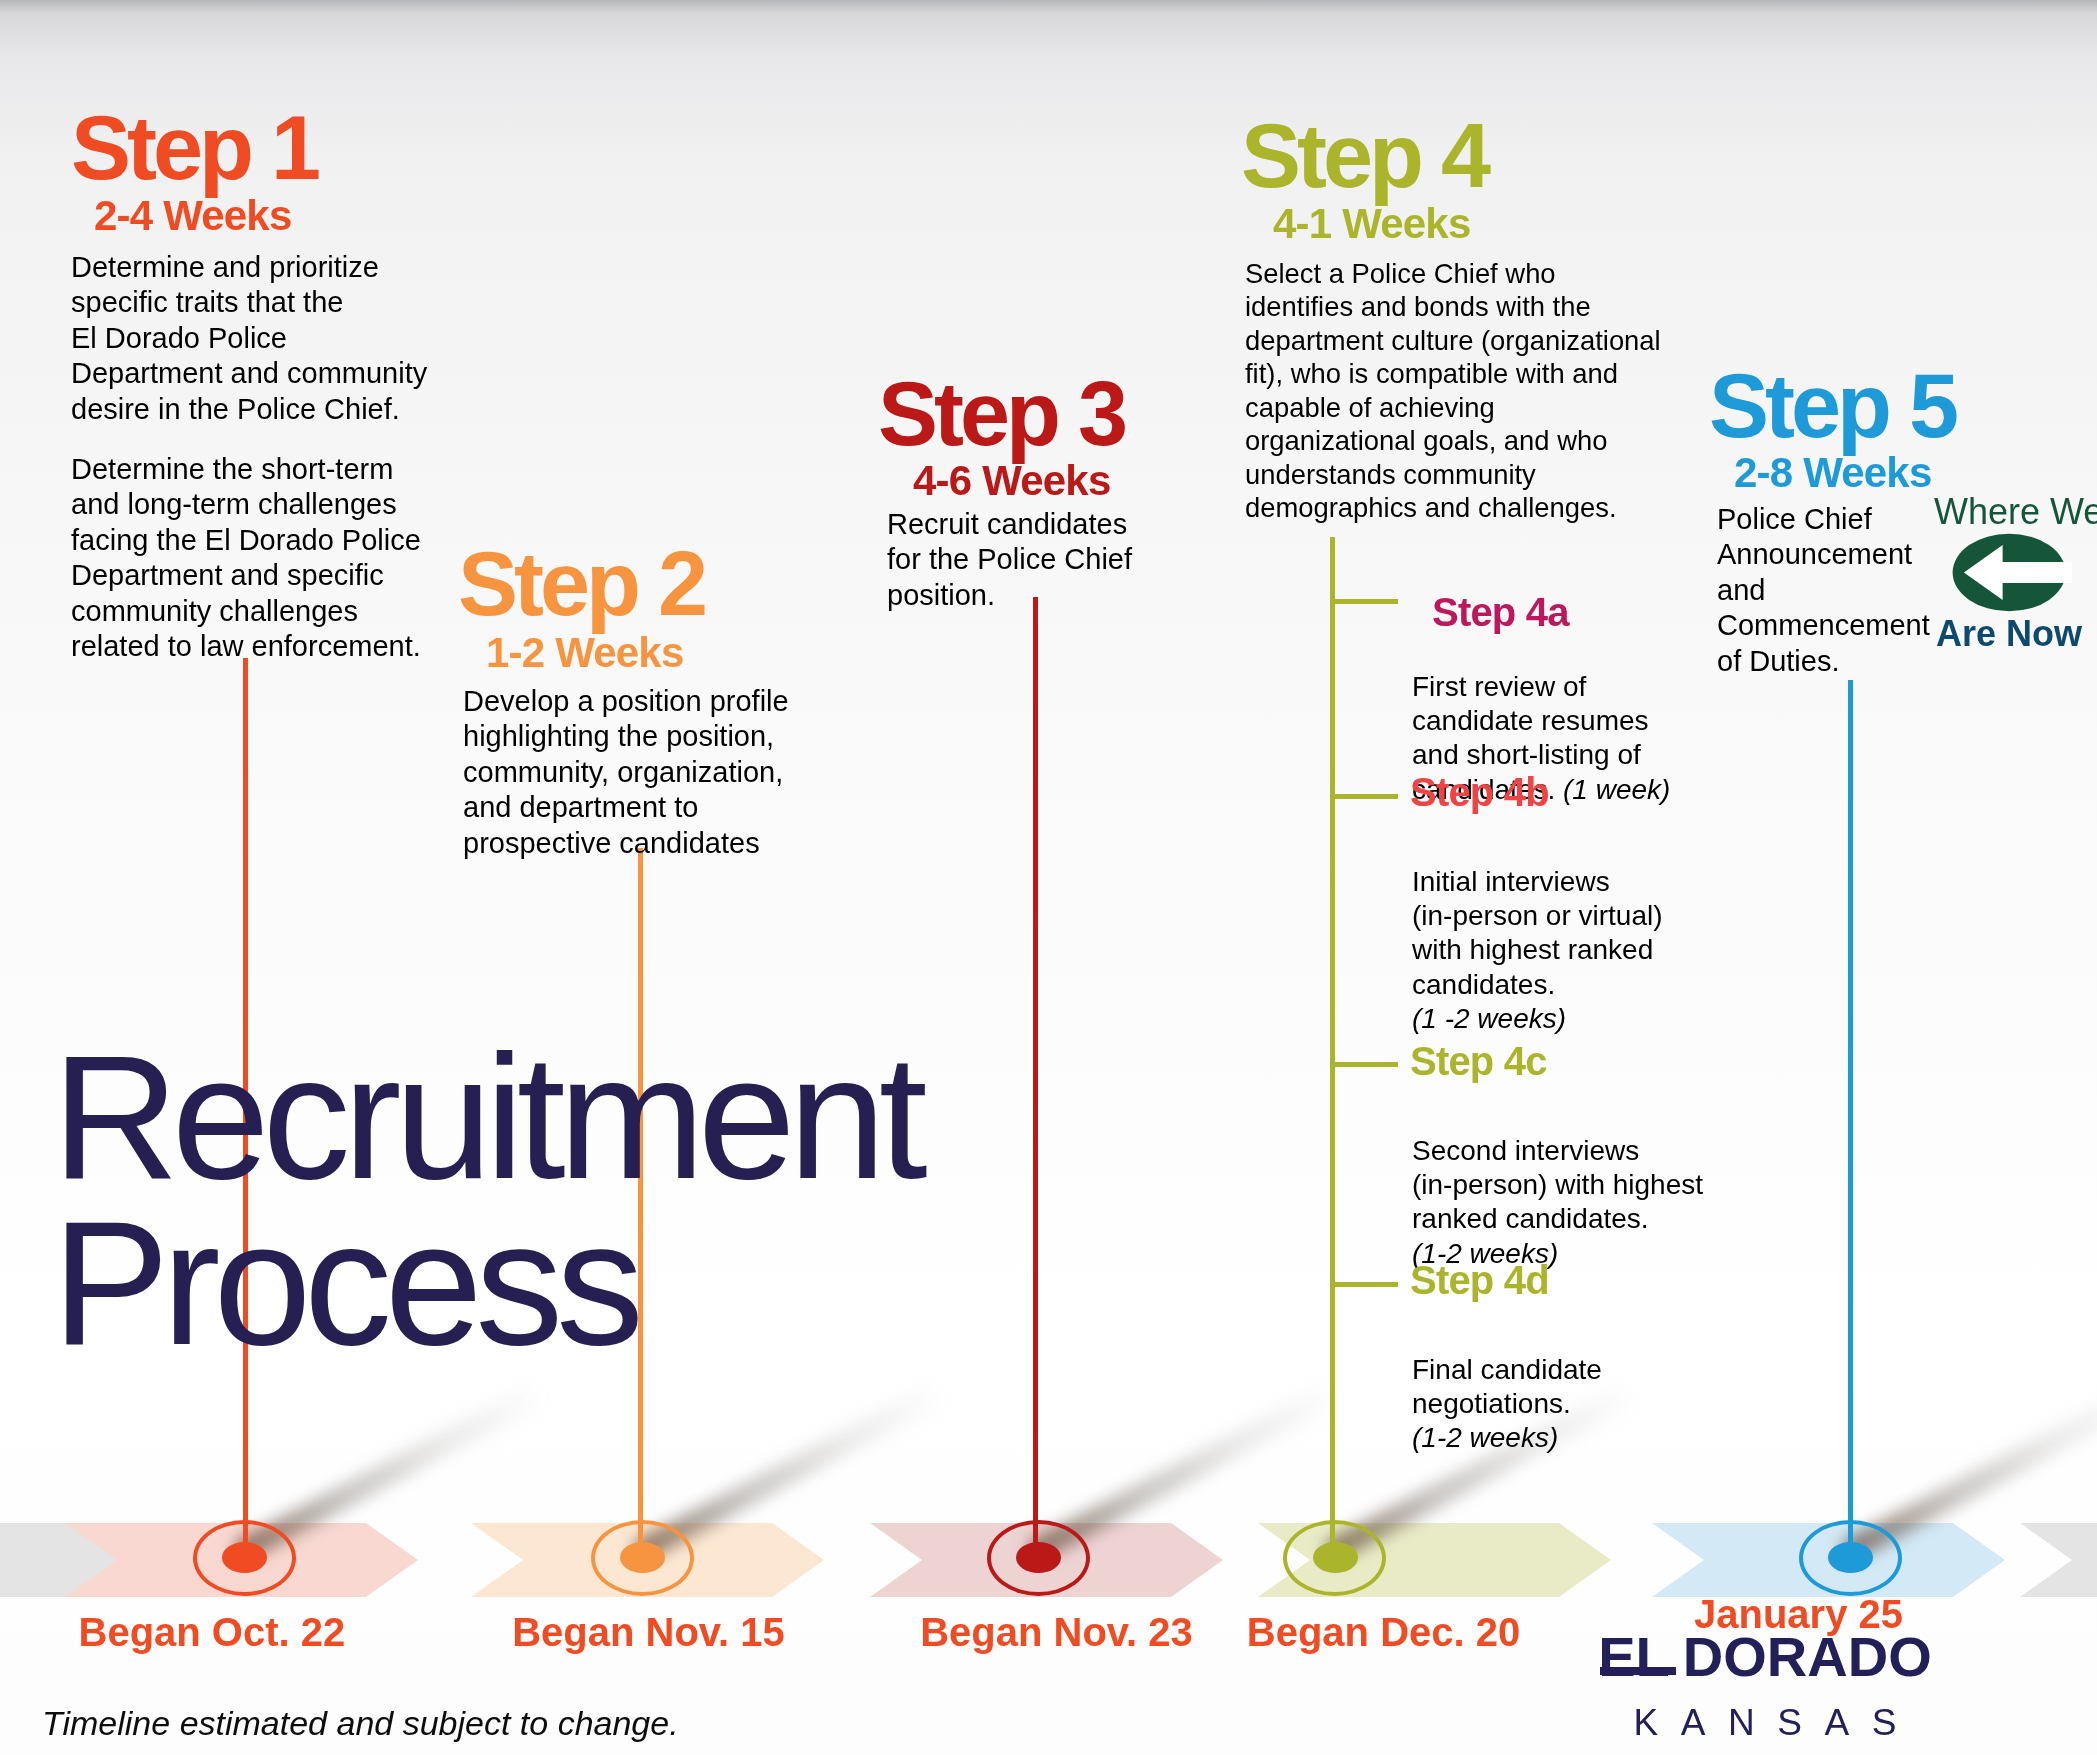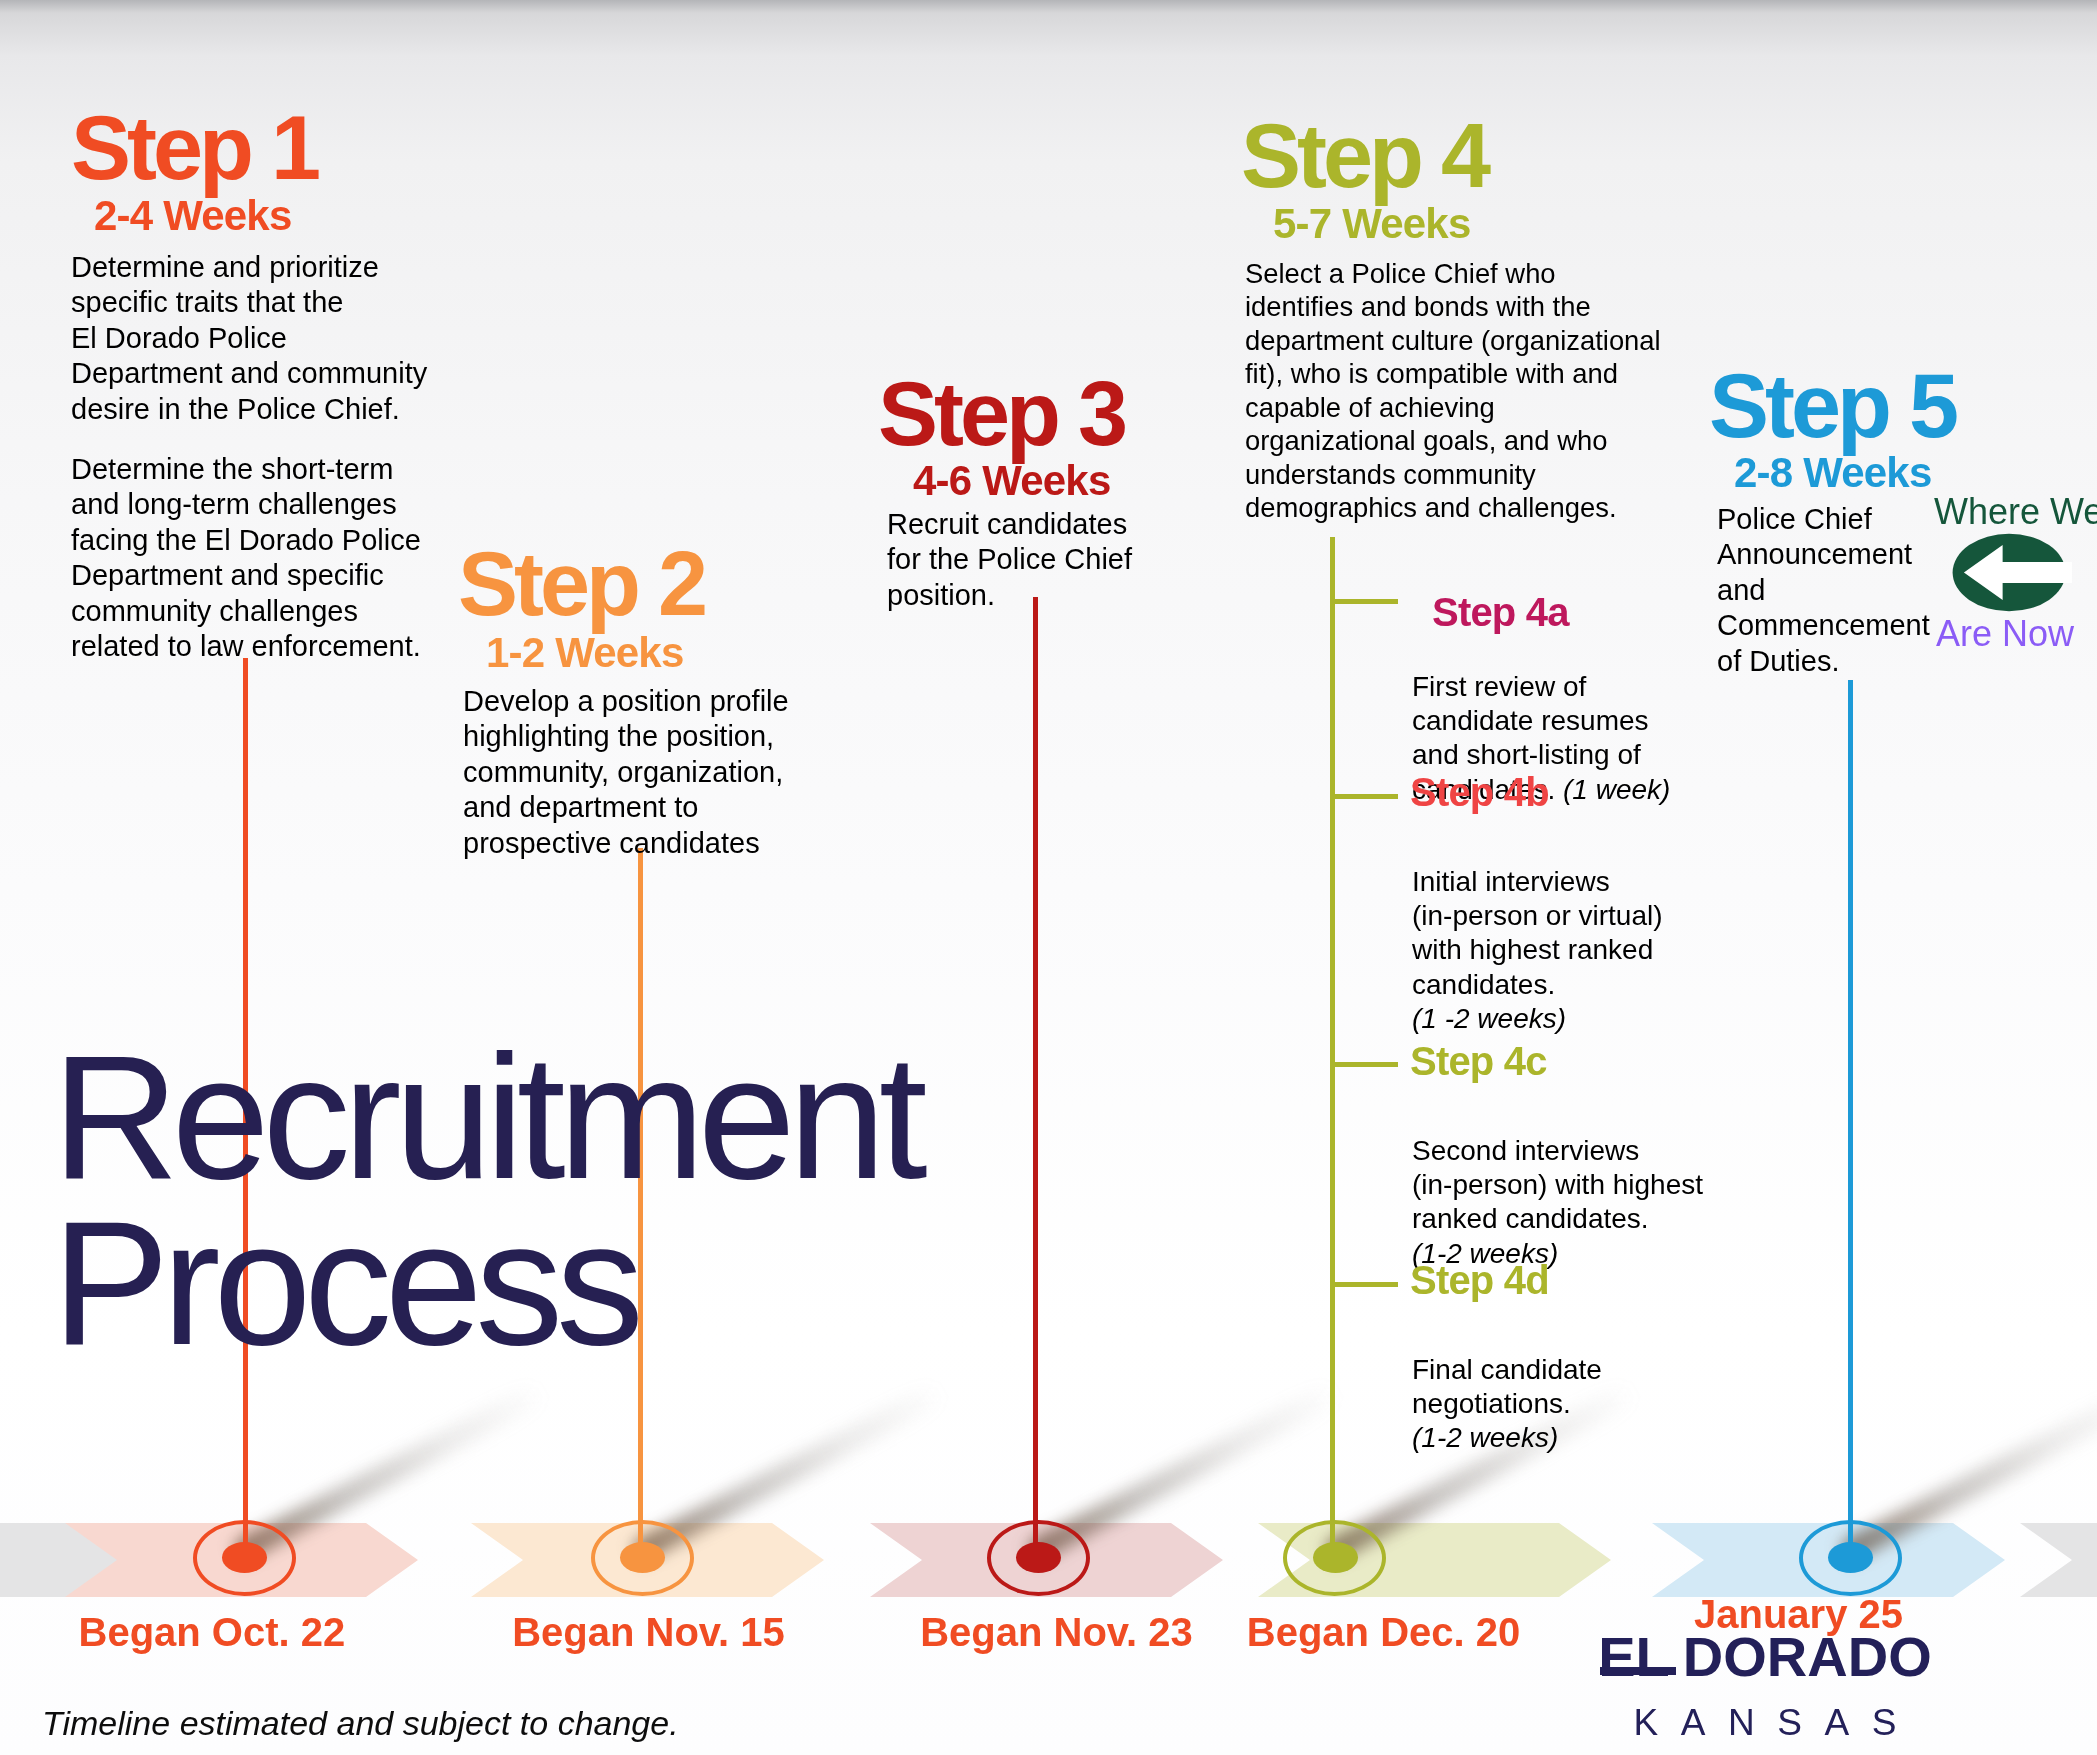--- a/index.html
+++ b/index.html
@@ -106,21 +106,21 @@
 and department to
 prospective candidates</div>
 
 <div class="step-title" style="left: 878px; top: 369px; color: rgb(187, 25, 23);">Step 3</div>
 <div class="step-weeks" style="left: 913px; top: 460px; color: rgb(187, 25, 23);">4-6 Weeks</div>
 <div class="step-body" style="left:887px;top:507px;width:347px;">Recruit candidates
 for the Police Chief
 position.</div>
 
 <div class="step-title" style="left: 1241px; top: 111px; color: rgb(171, 181, 43);">Step 4</div>
-<div class="step-weeks" style="left: 1273px; top: 203px; color: rgb(171, 181, 43);">5-7 Weeks</div>
+<div class="step-weeks" style="left: 1273px; top: 203px; color: rgb(171, 181, 43);">4-1 Weeks</div>
 <div class="step-body tight" style="left:1245px;top:257px;width:468px;">Select a Police Chief who
 identifies and bonds with the
 department culture (organizational
 fit), who is compatible with and
 capable of achieving
 organizational goals, and who
 understands community
 demographics and challenges.</div>
 
 <div class="sub-title" style="left: 1410px; top: 592px; color: #be185d; margin-left: 22px;">Step 4a</div>
@@ -163,21 +163,21 @@
 Commencement
 of Duties.</div>
 
 <div class="wwan-text" style="left: 1934px; top: 494px; color: rgb(21, 86, 59);">Where We</div>
 <div class="wwan-icon" style="left: 1951px; top: 532px; color: rgb(21, 86, 59);">
   <svg width="121" height="81" viewBox="0 0 150 100" aria-hidden="true">
     <ellipse cx="72" cy="50" rx="70" ry="48" fill="currentColor"></ellipse>
     <polygon points="16,50 64,16 64,37 150,37 150,63 64,63 64,84" fill="#ffffff"></polygon>
   </svg>
 </div>
-<div class="wwan-text" style="left: 1936px; top: 616px; color: #8b5cf6;">Are Now</div>
+<div class="wwan-text" style="left: 1936px; top: 616px; color: #0c4a6e; font-weight: bold;">Are Now</div>
 
 <div class="big-title" style="color: rgb(38, 32, 82);">Recruitment
 Process</div>
 
 <div class="began" style="left: 2.4px; top: 1612px; color: rgb(240, 76, 35);">Began Oct. 22</div>
 <div class="began" style="left: 439px; top: 1612px; color: rgb(240, 76, 35);">Began Nov. 15</div>
 <div class="began" style="left: 847px; top: 1612px; color: rgb(240, 76, 35);">Began Nov. 23</div>
 <div class="began" style="left: 1174px; top: 1612px; color: rgb(240, 76, 35);">Began Dec. 20</div>
 <div class="began" style="left: 1589px; top: 1594px; color: rgb(240, 76, 35);">January 25</div>
 

